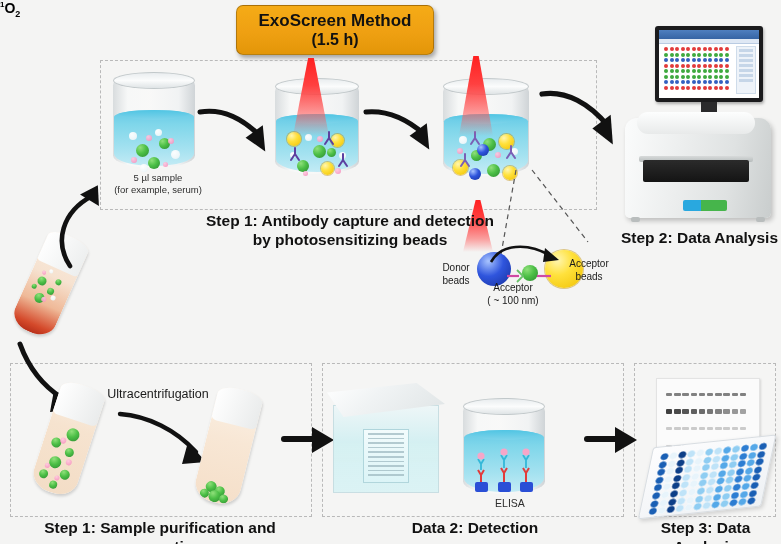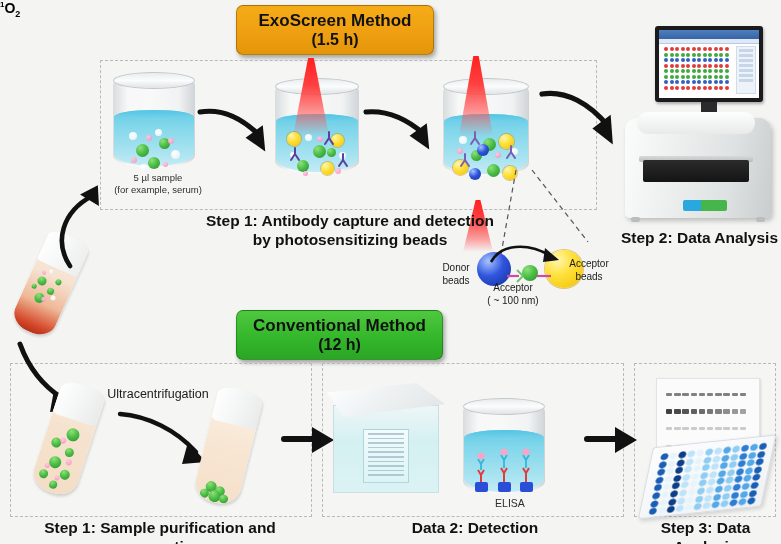--- a/index.html
+++ b/index.html
@@ -237,24 +237,20 @@
 </head>
 <body>
 
 <div id="stage">
 
   <div class="banner" id="banner-exoscreen">
     <div class="l1">ExoScreen Method</div>
     <div class="l2">(1.5 h)</div>
   </div>
 
-  <div class="banner" id="banner-conventional">
-    <div class="l1">Conventional Method</div>
-    <div class="l2">(12 h)</div>
-  </div>
 
   <div class="dashbox" id="box-exo-step1"></div>
   <div class="dashbox" id="box-conv-step1"></div>
   <div class="dashbox" id="box-conv-step2"></div>
   <div class="dashbox" id="box-conv-step3"></div>
 
   <div class="tube abs" id="serum-tube" style="left:28px;top:232px;width:44px;height:104px;transform:rotate(24deg);">
     <div class="body">
       <div class="abs" style="left:0;right:0;top:0;bottom:0;background:linear-gradient(180deg,#f9ede2 0%,#f6e2d0 42%,#efb998 70%,#d4492a 92%,#b8301a 100%);"></div>
       <div class="abs" style="left:0;right:0;top:0;height:34%;background:linear-gradient(100deg,#ffffff,#eceeee);border-radius:0 0 10% 10%;"></div>

